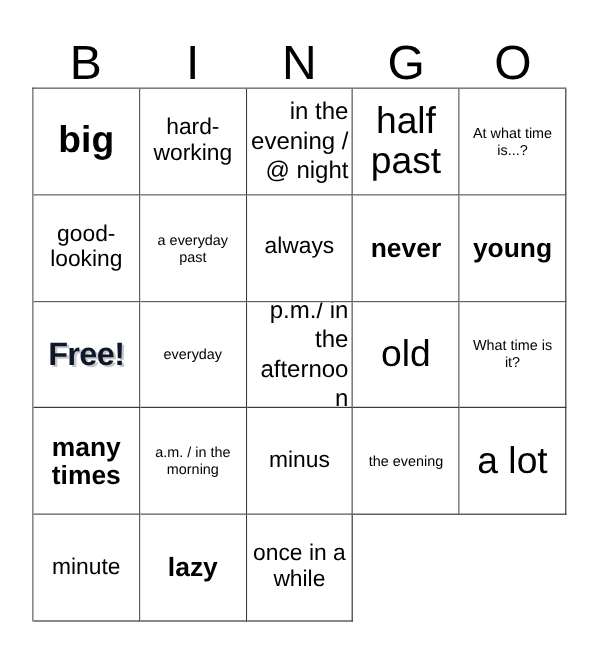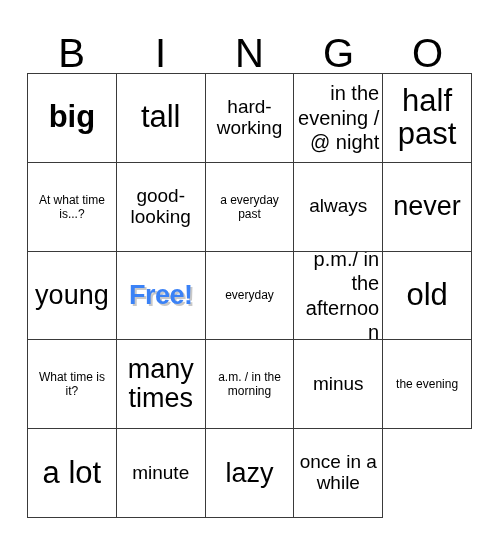--- a/index.html
+++ b/index.html
@@ -72,32 +72,32 @@
     display: block;
     width: 100%;
     color: #000000;
     font-weight: 400;
     line-height: 1.12;
     word-wrap: break-word;
   }
 
   
   .sz-xl   { font-size: 31px; line-height: 1.06; }
-  .sz-lg   { font-size: 27px; line-height: 1.08; }
+  .sz-lg   { font-size: 22px; line-height: 1.08; font-weight: bold; }
   .sz-md   { font-size: 19px; line-height: 1.1;  }
   .sz-sm   { font-size: 12px; line-height: 1.18; }
   .sz-xs   { font-size: 20px; line-height: 1.22; text-align: right; }
 
   .bold { font-weight: 700; }
 
   
   .free-text {
     font-weight: 700;
     font-size: 27px;
-    color: #3b82f6;
+    color: #0f172a;
     text-shadow: 2px 2px 0 #c8c8c8;
     letter-spacing: -0.5px;
   }
 </style>
 </head>
 <body>
 
 <div id="bingo-card">
 
   <div id="bingo-header">
@@ -105,23 +105,20 @@
     <div class="header-letter">I</div>
     <div class="header-letter">N</div>
     <div class="header-letter">G</div>
     <div class="header-letter">O</div>
   </div>
 
   <div id="bingo-grid">
 
     <div class="cell">
         <span class="cell-text sz-xl bold">big</span>
-      </div>
-    <div class="cell">
-        <span class="cell-text sz-xl">tall</span>
       </div>
     <div class="cell">
         <span class="cell-text sz-md">hard-working</span>
       </div>
     <div class="cell">
         <span class="cell-text sz-xs">in the evening / @ night</span>
       </div>
     <div class="cell">
         <span class="cell-text sz-xl">half past</span>
       </div>

